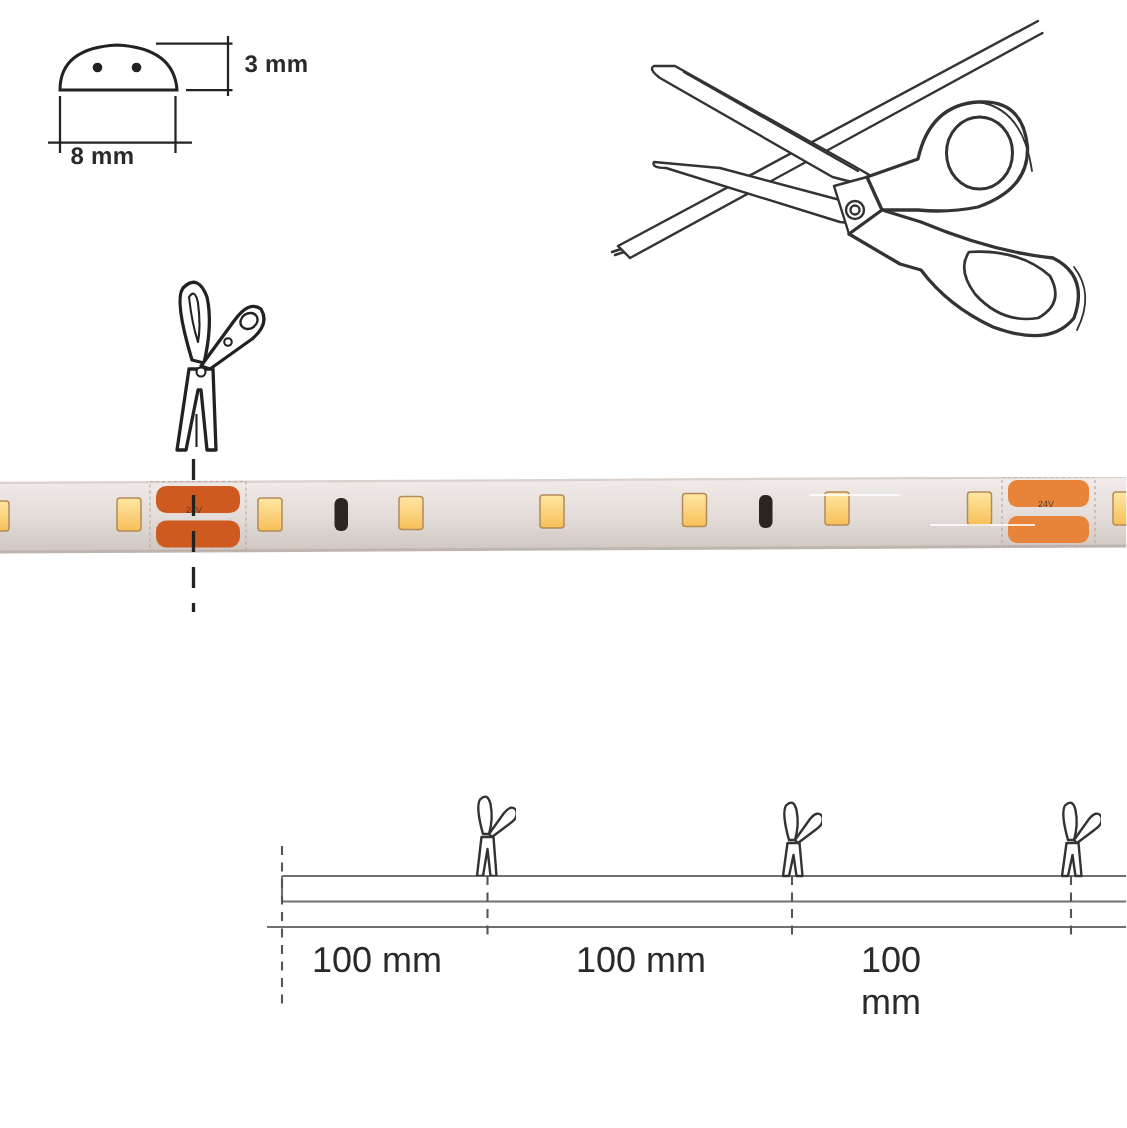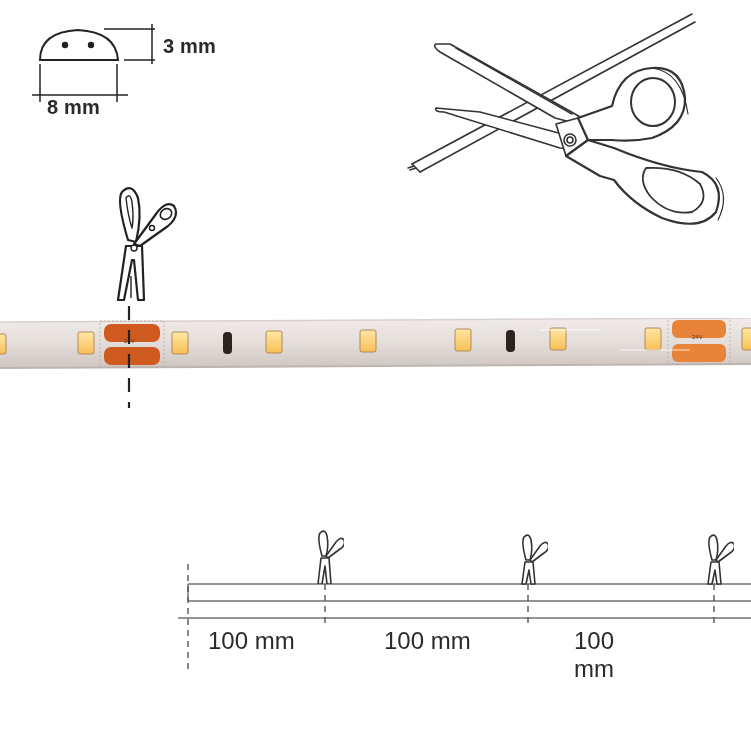--- a/index.html
+++ b/index.html
@@ -1,19 +1,19 @@
 <!DOCTYPE html>
 <html><head>
 <meta charset="utf-8">
 <style>
   html,body{margin:0;padding:0;background:#ffffff;}
   body{width:751px;height:752px;position:relative;overflow:hidden;font-family:"Liberation Sans","DejaVu Sans",sans-serif;}
   .abs{position:absolute;}
   svg{position:absolute;left:0;top:0;}
-  .dim-label{position:absolute;font-weight:bold;font-size:20px;color:#2a2a2a;letter-spacing:0.2px;}
+  .dim-label{position:absolute;font-weight:bold;font-size:16px;color:#2a2a2a;letter-spacing:0.2px;}
   .seg-label{position:absolute;font-size:24px;color:#2a2a2a;}
 </style>
 </head>
 <body>
 
 <div class="abs" style="left:0;top:0;width:260px;height:140px;">
   <svg width="260" height="140">
     <g stroke="#222" stroke-width="2" fill="none">
 
       <path d="M40 60 Q40 32 78 30 Q116 32 118 60 Z" fill="#fff"></path>

